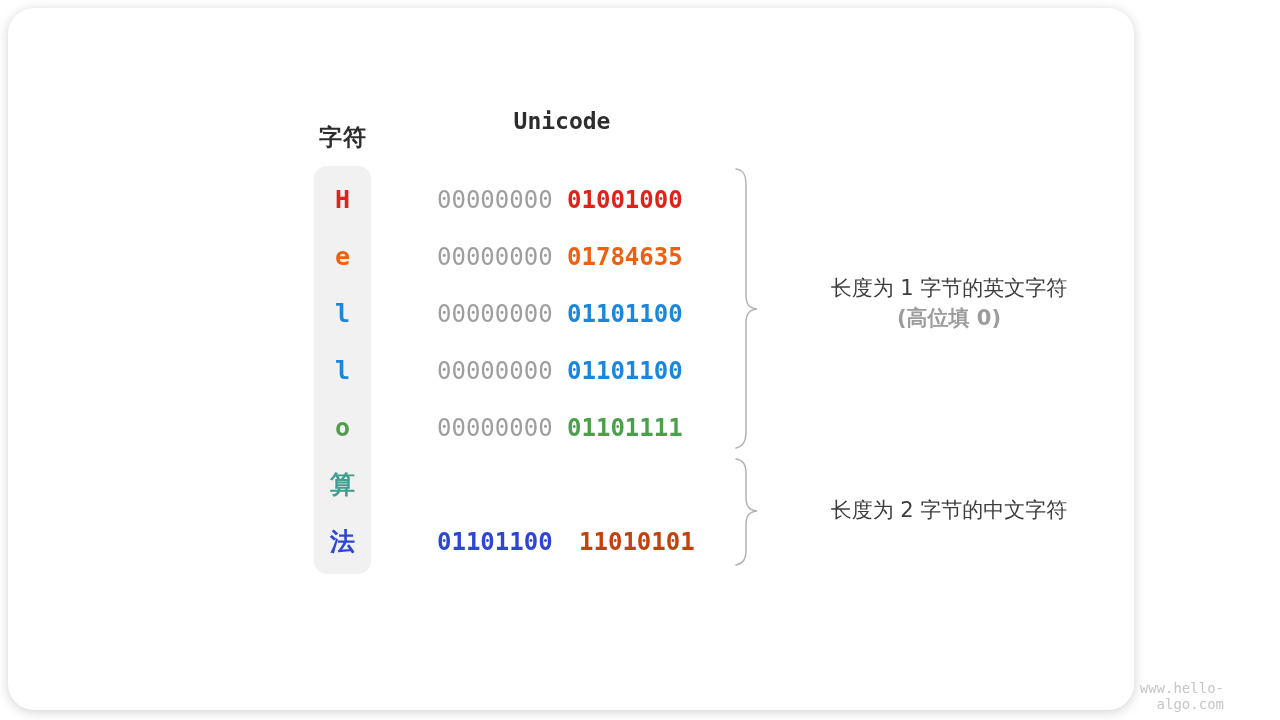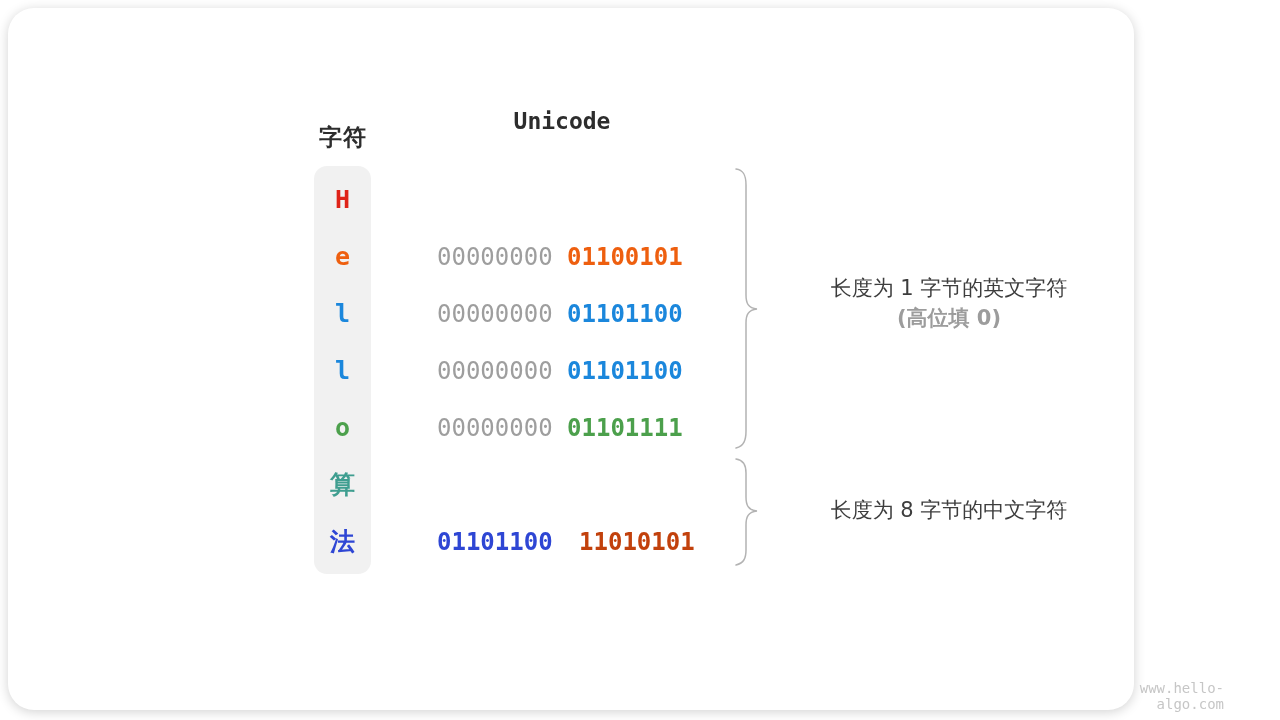--- a/index.html
+++ b/index.html
@@ -57,24 +57,25 @@
 
   <div class="header-char">字符</div>
 
   <div class="header-unicode">Unicode</div>
 
   <div class="pill"></div>
 
   <div class="rows" id="rows">
       <div class="row">
         <span class="ch" style="color: rgb(223, 35, 24);">H</span>
+        <span class="bits"><span style="color: rgb(158, 158, 158);">00000000</span> <span class="byte-bold" style="color: rgb(223, 35, 24);">01001000</span></span>
       </div>
       <div class="row">
         <span class="ch" style="color: rgb(238, 95, 15);">e</span>
-        <span class="bits"><span style="color: rgb(158, 158, 158);">00000000</span> <span class="byte-bold" style="color: rgb(238, 95, 15);">01100101</span></span>
+        <span class="bits"><span style="color: rgb(158, 158, 158);">00000000</span> <span class="byte-bold" style="color: rgb(238, 95, 15);">01784635</span></span>
       </div>
       <div class="row">
         <span class="ch" style="color: rgb(27, 135, 220);">l</span>
         <span class="bits"><span style="color: rgb(158, 158, 158);">00000000</span> <span class="byte-bold" style="color: rgb(27, 135, 220);">01101100</span></span>
       </div>
       <div class="row">
         <span class="ch" style="color: rgb(27, 135, 220);">l</span>
         <span class="bits"><span style="color: rgb(158, 158, 158);">00000000</span> <span class="byte-bold" style="color: rgb(27, 135, 220);">01101100</span></span>
       </div>
       <div class="row">
@@ -96,18 +97,18 @@
     <path d="M728,451 C736,452 738,458 738,465 L738,489 C738,497 740,502 749,503
              C740,504 738,509 738,517 L738,542 C738,550 736,555 728,557" fill="none" stroke="#b3b3b3" stroke-width="1.5" stroke-linecap="round"></path>
   </svg>
 
   <div class="annot annot-english">
     <div class="annot-main">长度为 1 字节的英文字符</div>
     <div class="annot-sub">(高位填 0)</div>
   </div>
 
   <div class="annot annot-chinese">
-    <div class="annot-main">长度为 8 字节的中文字符</div>
+    <div class="annot-main">长度为 2 字节的中文字符</div>
   </div>
 
   <div class="watermark">www.hello-algo.com</div>
 
 </div>
 
 </body></html>

